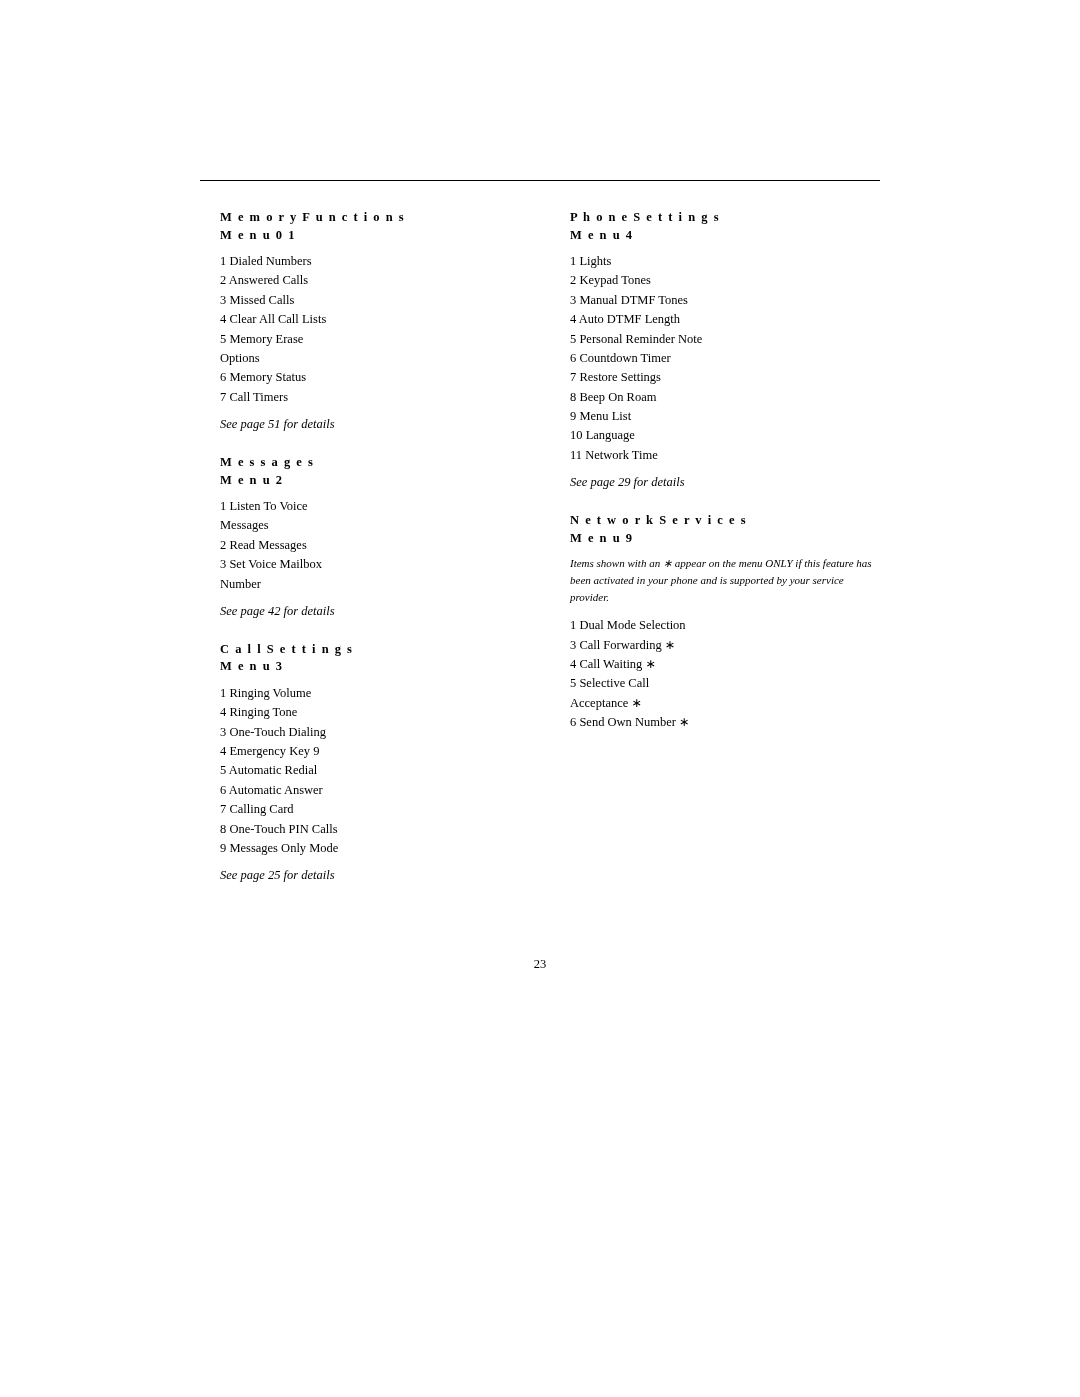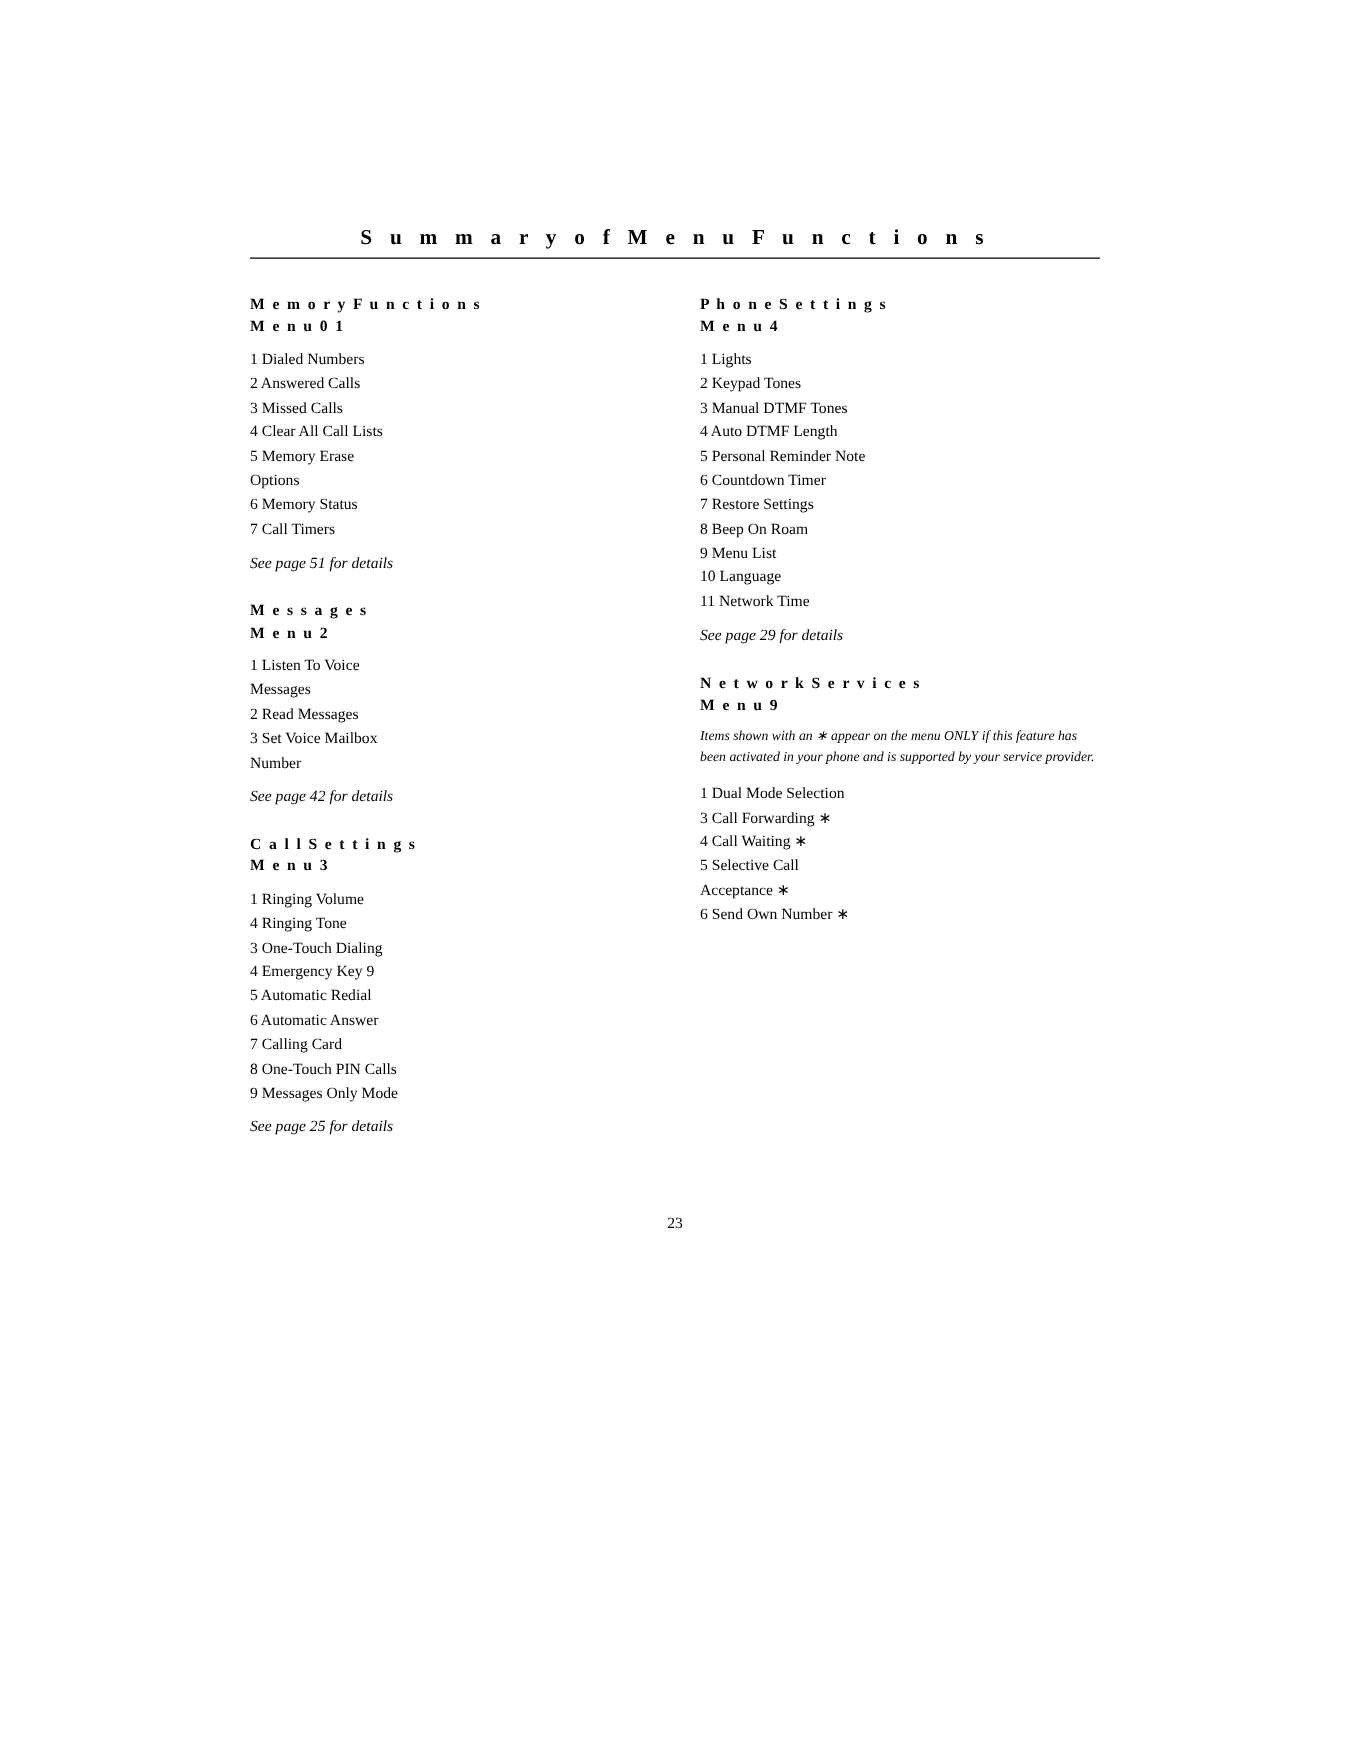--- a/index.html
+++ b/index.html
@@ -35,20 +35,21 @@
 
     .title-rule {
       border: none;
       border-top: 1.5px solid #000;
       margin-bottom: 28px;
     }
 
     .columns {
       display: flex;
       gap: 40px;
+      margin-left: 20px;
     }
 
     .col {
       flex: 1;
     }
 
     .section-heading {
       font-size: 12.5px;
       font-weight: bold;
       letter-spacing: 1.5px;
@@ -80,29 +81,28 @@
     .network-note {
       font-size: 11px;
       font-style: italic;
       margin-bottom: 10px;
       line-height: 1.55;
     }
 
     .page-number {
       text-align: center;
       font-size: 12.5px;
-      margin-top: 40px;
+      margin-top: 52px;
     }
   </style>
 </head>
 <body>
 
 <div class="page">
 
-  <h1 class="page-title">S u m m a r y  o f  M e n u  F u n c t i o n s</h1>
   <hr class="title-rule">
 
   <div class="columns">
 
     <div class="col">
 
       <div class="section">
         <div class="section-heading">
           <span>M e m o r y  F u n c t i o n s</span><br>
           <span>M e n u  0 1</span>

